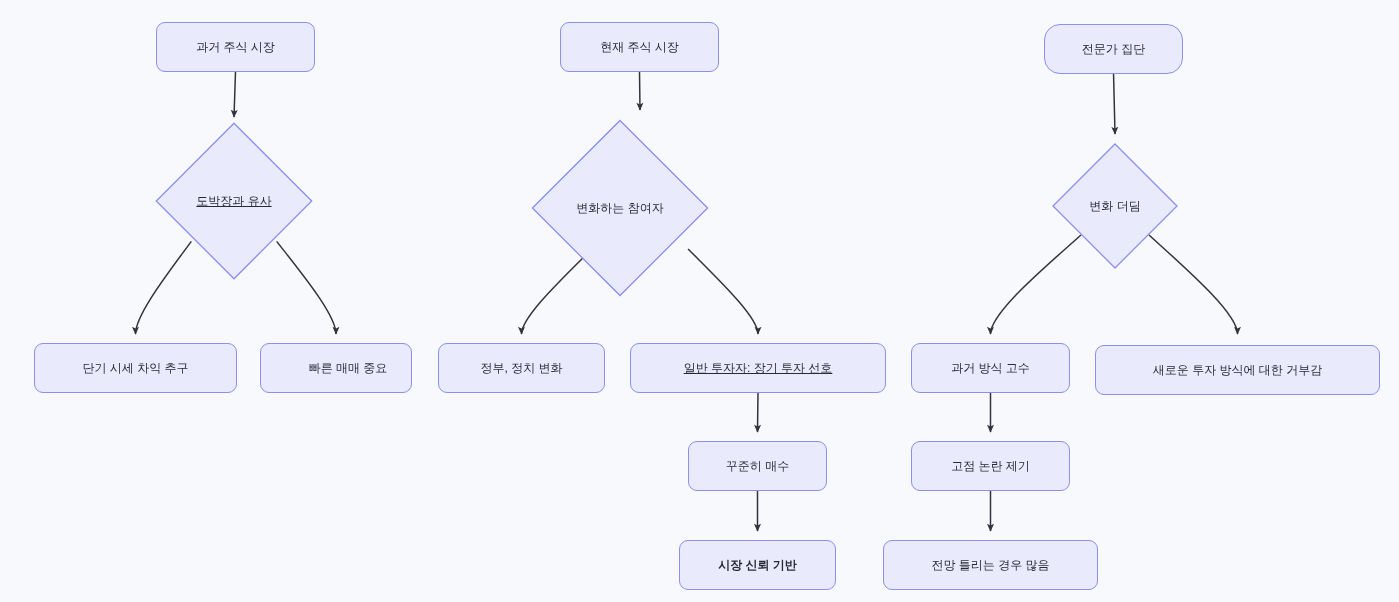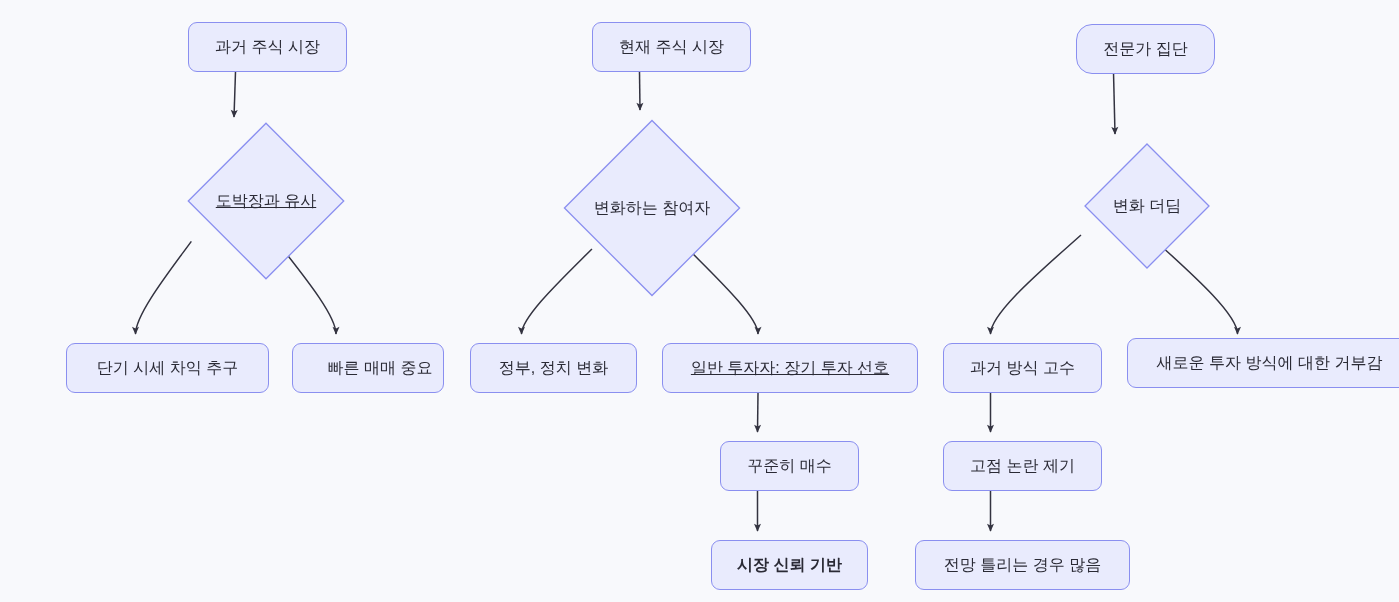--- a/index.html
+++ b/index.html
@@ -27,24 +27,23 @@
     height: 602px;
     pointer-events: none;
   }
   .node {
     position: absolute;
     box-sizing: border-box;
     display: flex;
     align-items: center;
     justify-content: center;
     color: #2a2a35;
-    font-size: 16px;
+    font-size: 12px;
     line-height: 1.2;
     white-space: nowrap;
-    margin-left: 32px;
   }
   .node-box {
     background: #e9ebfd;
     border: 1.4px solid #8a8ff0;
     border-radius: 9px;
   }
   .node-diamond {
     background: transparent;
     border: none;
   }
@@ -128,21 +127,21 @@
       </div>
       <div class="node node-diamond" style="left: 1052px; top: 143px; width: 126px; height: 126px;">
         <svg class="dia-shape" viewBox="0 0 100 100" preserveAspectRatio="none">
           <polygon points="50,0.8 99.2,50 50,99.2 0.8,50" fill="#e9ebfd" stroke="#8a8ff0" stroke-width="1.3" vector-effect="non-scaling-stroke"></polygon>
         </svg>
         <span class="dia-label">변화 더딤</span>
       </div>
       <div class="node node-box" style="left: 911px; top: 343px; width: 159px; height: 50px;">
         <span>과거 방식 고수</span>
       </div>
-      <div class="node node-box" style="left: 1095px; top: 338px; width: 285px; height: 50px;">
+      <div class="node node-box" style="left: 1095px; top: 345px; width: 285px; height: 50px;">
         <span>새로운 투자 방식에 대한 거부감</span>
       </div>
       <div class="node node-box" style="left: 911px; top: 441px; width: 159px; height: 50px;">
         <span>고점 논란 제기</span>
       </div>
       <div class="node node-box" style="left: 883px; top: 540px; width: 215px; height: 50px;">
         <span>전망 틀리는 경우 많음</span>
       </div>
     </div>
 </div>

